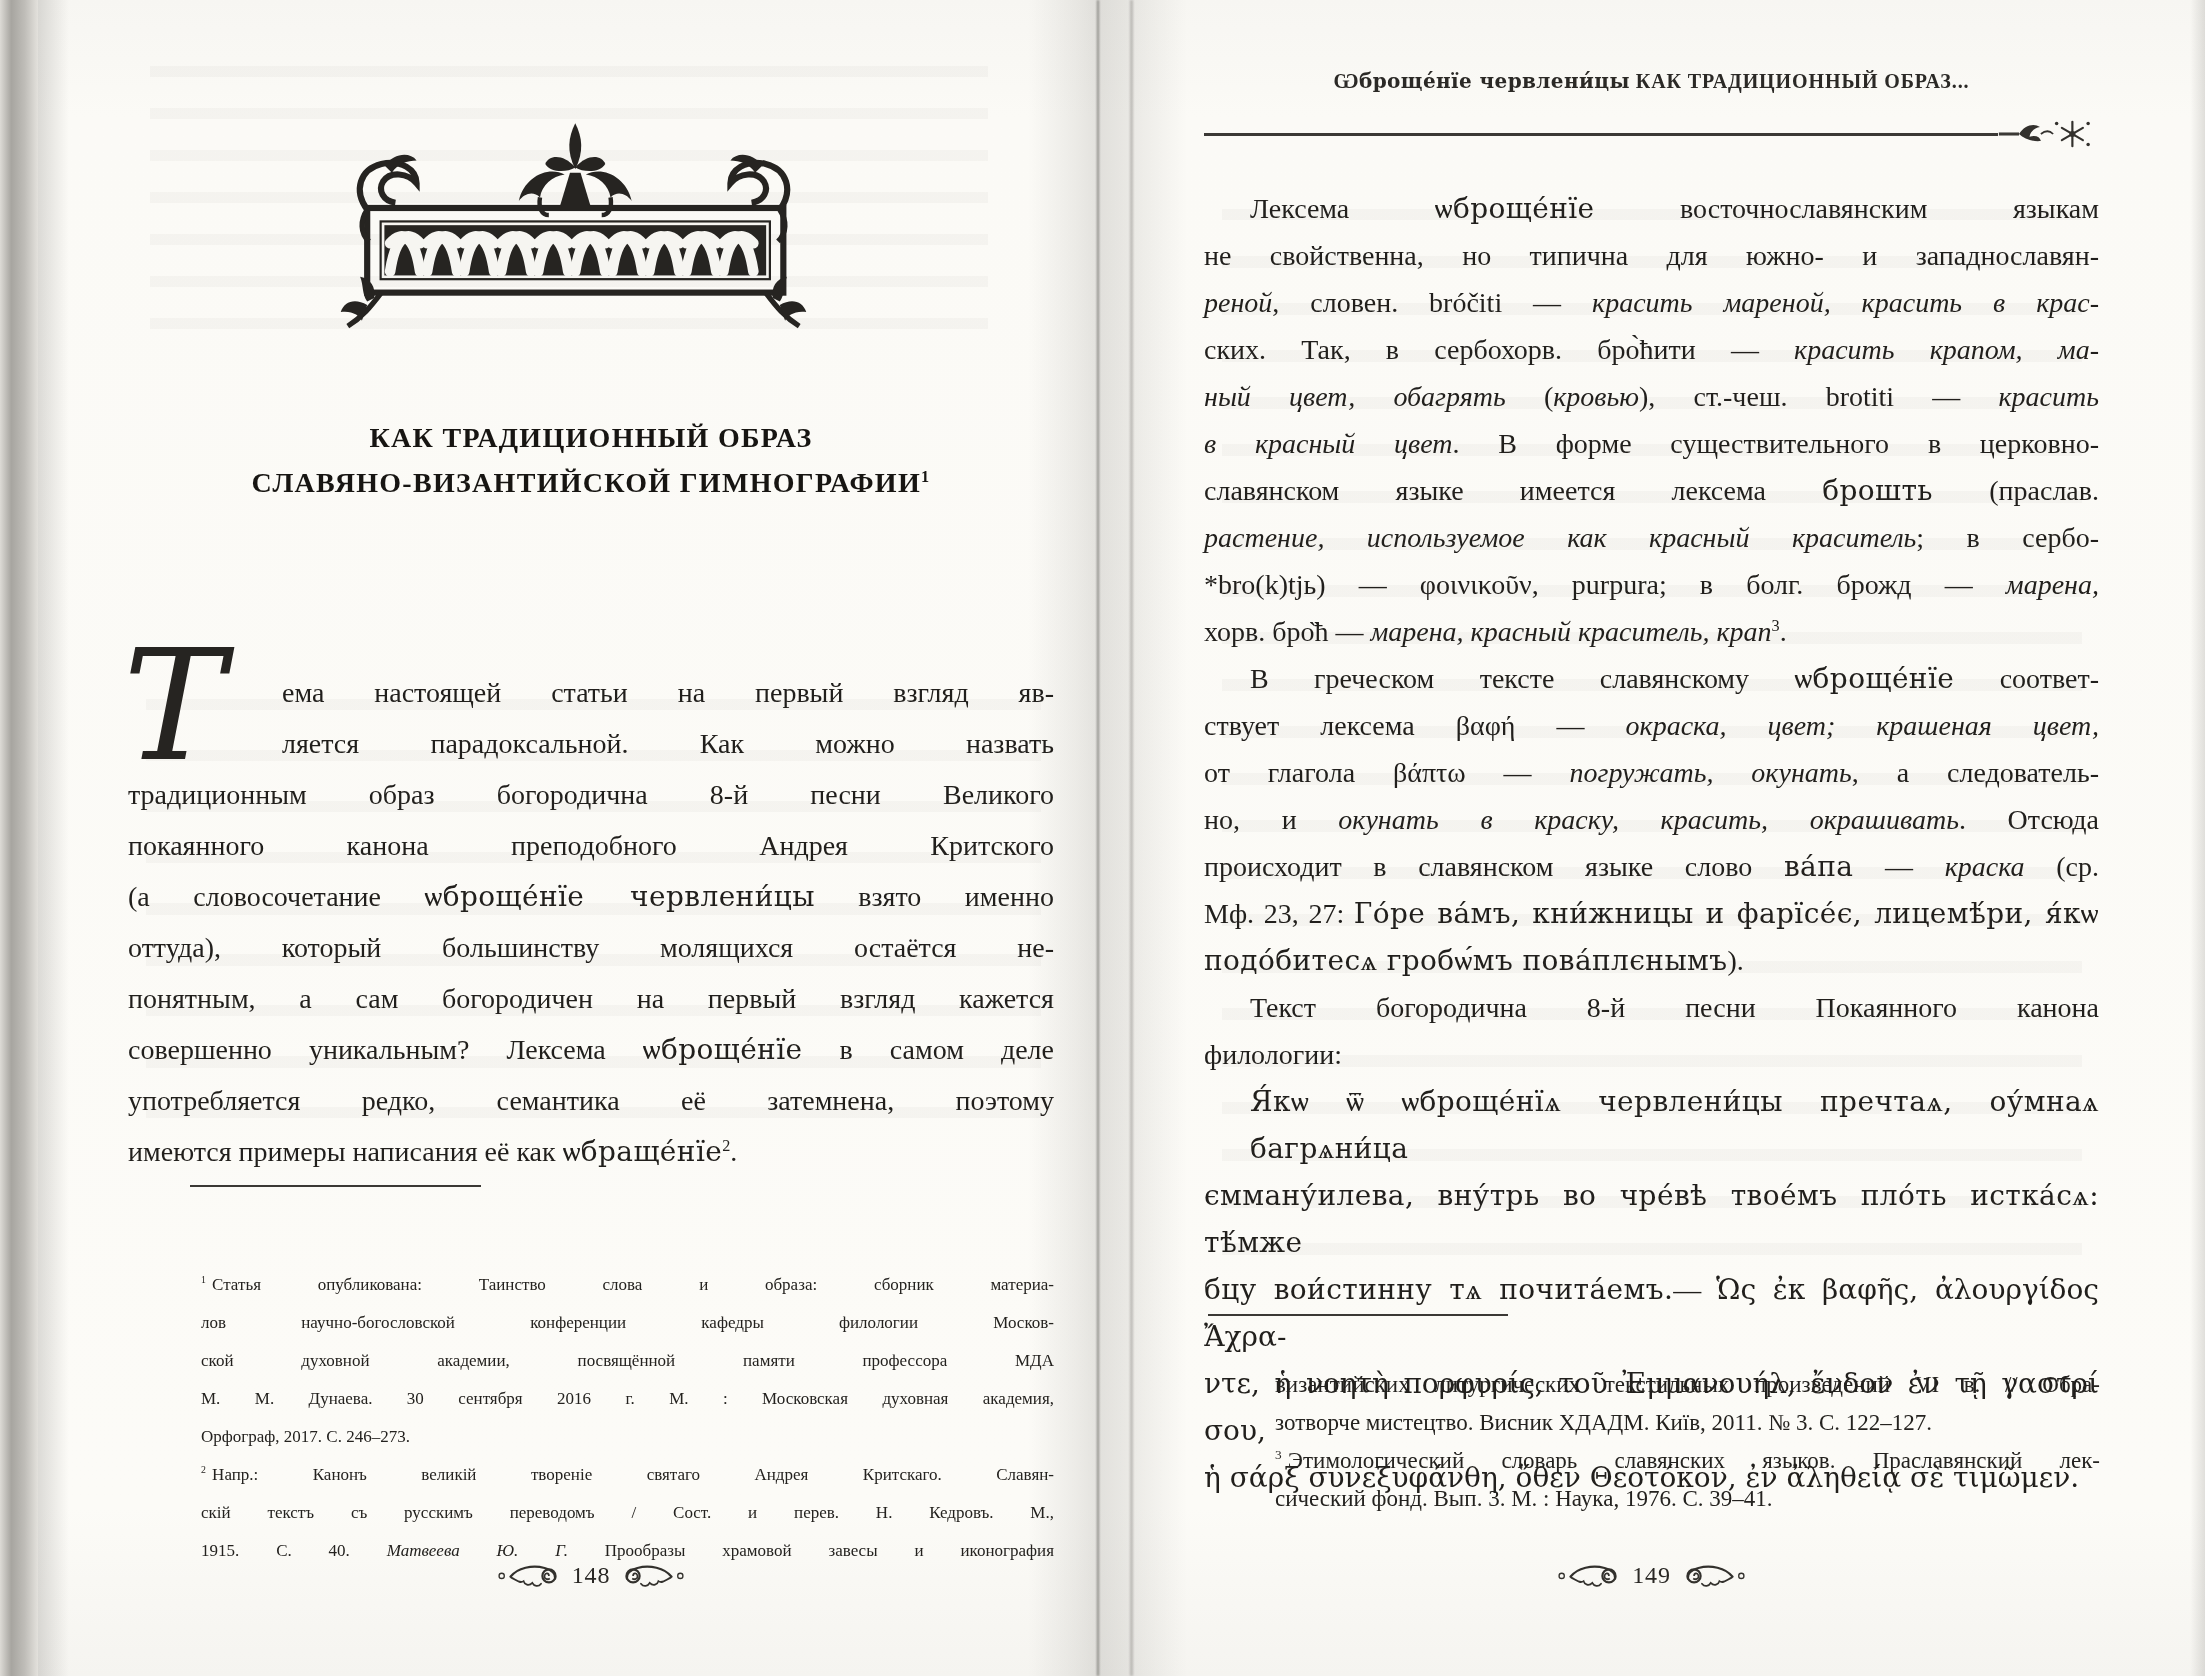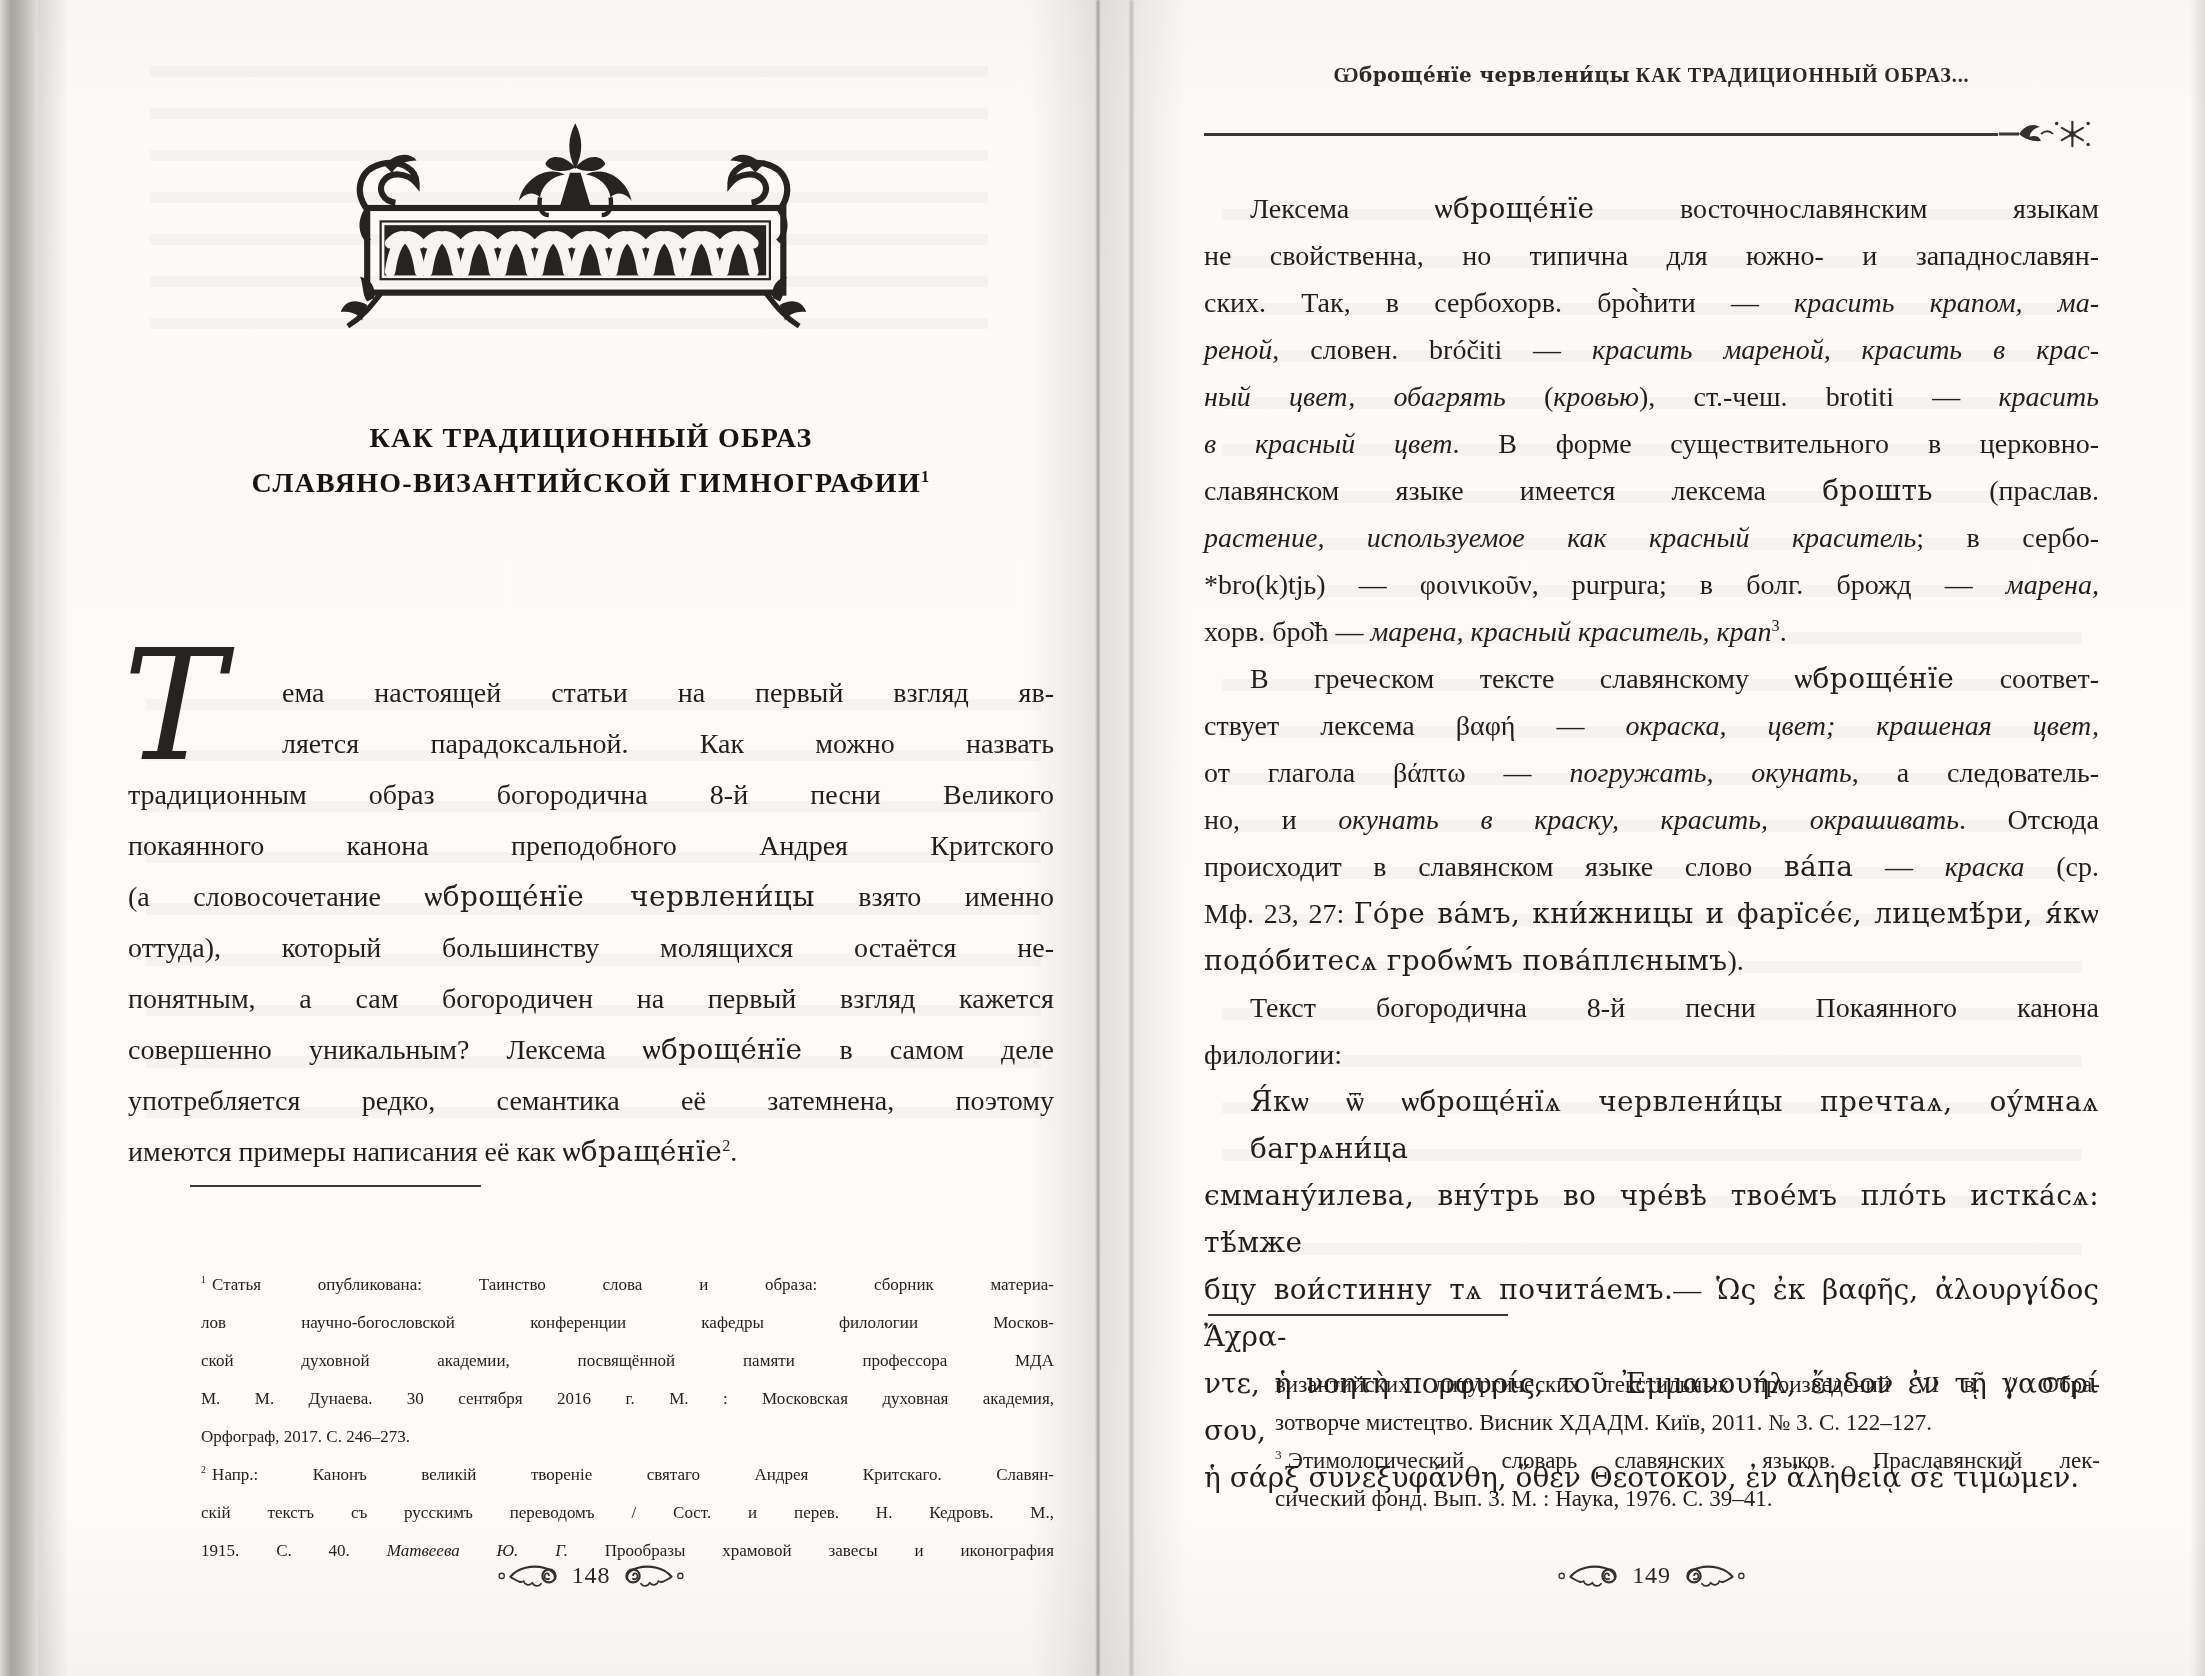--- a/index.html
+++ b/index.html
@@ -41,21 +41,21 @@
   .left-title{position:absolute;left:128px;top:415px;width:926px;color:#171512;font-weight:bold;}
   .left-title .t1{font-size:36px;line-height:53px;letter-spacing:2.2px;font-family:"DejaVu Serif",serif;}
   .left-title .t2{font-size:28px;line-height:45px;letter-spacing:1.3px;}
 
   .drop-cap{position:absolute;left:123px;top:640px;font-size:153px;line-height:132px;
             font-style:italic;font-family:"DejaVu Serif",serif;color:#262421;}
   .left-body{position:absolute;left:128px;top:667px;width:926px;font-size:28px;line-height:51px;}
   .fn-sep-left{position:absolute;left:190px;top:1185px;width:291px;height:2.2px;background:#3b3935;}
   .left-fn{position:absolute;left:201px;top:1266px;width:853px;font-size:17px;line-height:38px;color:#24221f;}
 
-  .right-header{position:absolute;left:1204px;top:62px;width:895px;font-size:20px;font-weight:bold;
+  .right-header{position:absolute;left:1204px;top:68px;width:895px;font-size:20px;font-weight:bold;
                 letter-spacing:0.9px;color:#2b2926;line-height:27px;}
   .rule-right{position:absolute;left:1204px;top:133px;width:794px;height:3.1px;background:#3b3935;}
   .rule-orn{position:absolute;left:1994px;top:113px;width:106px;height:42px;}
   .right-body{position:absolute;left:1204px;top:185px;width:895px;font-size:28px;line-height:47px;}
   .fn-sep-right{position:absolute;left:1208px;top:1314px;width:300px;height:2.2px;background:#3b3935;}
   .right-fn{position:absolute;left:1275px;top:1329px;width:825px;font-size:23px;line-height:38px;color:#24221f;margin-top:37px;}
 
   .footer{position:absolute;display:flex;align-items:center;justify-content:center;gap:8px;color:#2a2825;}
   .footer .num{font-size:24px;letter-spacing:0.9px;}
   .footer-left{left:128px;top:1561px;width:926px;}
@@ -199,22 +199,22 @@
     </g>
     <circle cx="168" cy="48" r="7" fill="#33312d"></circle>
     <circle cx="204" cy="24" r="4" fill="#33312d"></circle>
     <circle cx="204" cy="72" r="4" fill="#33312d"></circle>
     <circle cx="132" cy="24" r="4" fill="#33312d"></circle>
   </svg>
 
   <div class="right-body">
       <div class="line ind"><span>Лексема </span><span class="cs">ѡброще́нїе</span><span> восточнославянским языкам</span></div>
       <div class="line"><span>не свойственна, но типична для южно- и западнославян-</span></div>
+      <div class="line"><span class="it">реной</span><span>, словен. bróčiti — </span><span class="it">красить мареной, красить в крас-</span></div>
       <div class="line"><span>ских. Так, в сербохорв. бро̀ћити — </span><span class="it">красить крапом, ма-</span></div>
-      <div class="line"><span class="it">реной</span><span>, словен. bróčiti — </span><span class="it">красить мареной, красить в крас-</span></div>
       <div class="line"><span class="it">ный цвет, обагрять </span><span>(</span><span class="it">кровью</span><span>), ст.-чеш. brotiti — </span><span class="it">красить</span></div>
       <div class="line"><span class="it">в красный цвет</span><span>. В форме существительного в церковно-</span></div>
       <div class="line"><span>славянском языке имеется лексема </span><span class="cs">брошть</span><span> (праслав.</span></div>
       <div class="line"><span class="it">растение, используемое как красный краситель</span><span>; в сербо-</span></div>
       <div class="line"><span>*bro(k)tjь) — φοινικοῦν, purpura; в болг. брожд — </span><span class="it">марена,</span></div>
       <div class="line end"><span>хорв. бро̏ћ — </span><span class="it">марена, красный краситель, крап</span><span class="fnref">3</span><span>.</span></div>
       <div class="line ind"><span>В греческом тексте славянскому </span><span class="cs">ѡброще́нїе</span><span> соответ-</span></div>
       <div class="line"><span>ствует лексема βαφή — </span><span class="it">окраска, цвет; крашеная цвет,</span></div>
       <div class="line"><span>от глагола βάπτω — </span><span class="it">погружать, окунать</span><span>, а следователь-</span></div>
       <div class="line"><span>но, и </span><span class="it">окунать в краску, красить, окрашивать</span><span>. Отсюда</span></div>

